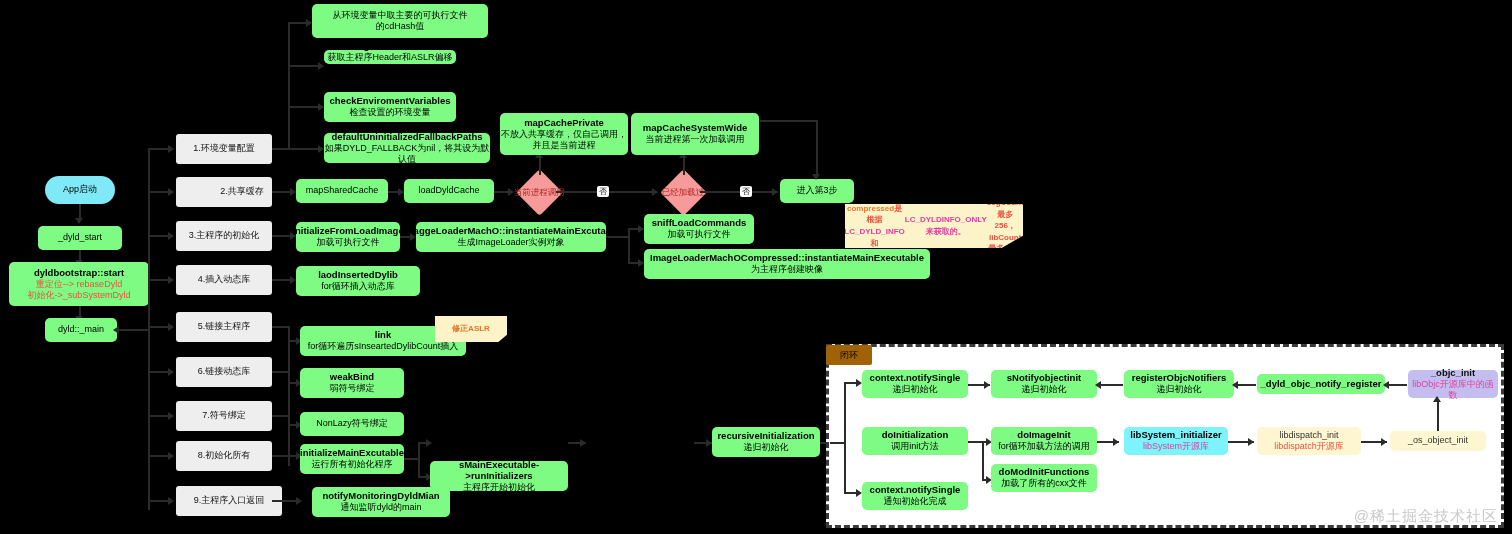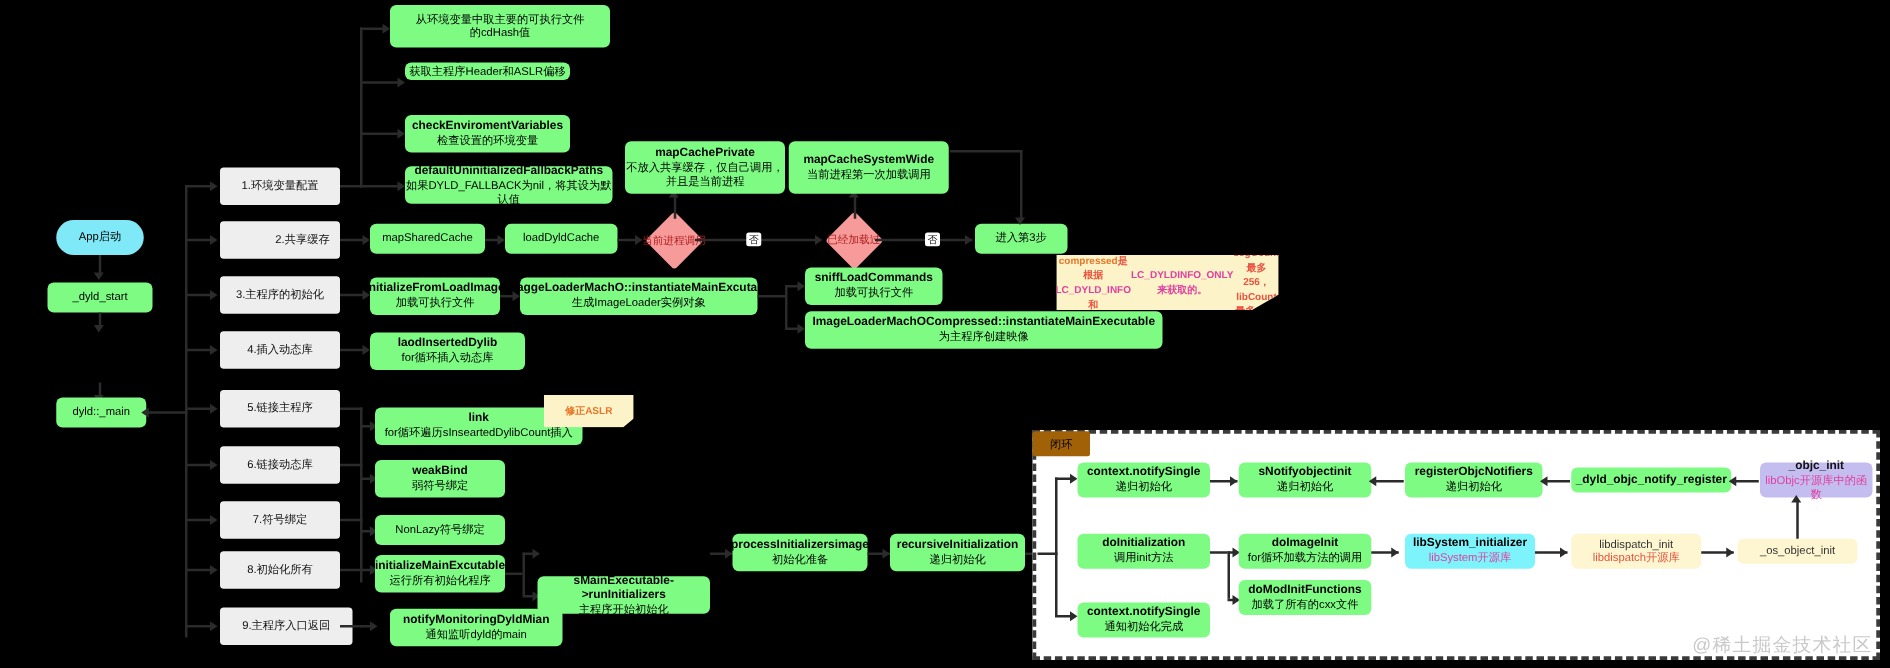--- a/index.html
+++ b/index.html
@@ -60,20 +60,25 @@
   </div>
   <div class="vline" style="left:79px;top:204px;height:16px;"></div>
   <div class="arrow ad" style="left:75px;top:218px;"></div>
 
   <div class="node green" style="left:38px;top:226px;width:84px;height:24px;">
     <div class="t2">_dyld_start</div>
   </div>
   <div class="vline" style="left:79px;top:250px;height:12px;"></div>
   <div class="arrow ad" style="left:75px;top:260px;"></div>
 
+  <div class="node green" style="left:9px;top:262px;width:140px;height:44px;">
+    <div class="t1">dyldbootstrap::start</div>
+    <div class="t2 red">重定位--&gt; rebaseDyld</div>
+    <div class="t2 red">初始化-&gt;_subSystemDyld</div>
+  </div>
   <div class="vline" style="left:79px;top:306px;height:12px;"></div>
   <div class="arrow ad" style="left:75px;top:316px;"></div>
 
   <div class="node green" style="left:45px;top:318px;width:72px;height:24px;">
     <div class="t2">dyld::_main</div>
   </div>
 
   <div class="hline" style="left:117px;top:329px;width:33px;"></div>
   <div class="arrow al" style="left:113px;top:326px;"></div>
   <div class="vline" style="left:148px;top:148px;height:362px;"></div>
@@ -307,24 +312,20 @@
   <div class="hline" style="left:418px;top:476px;width:12px;"></div>
   <div class="arrow ar" style="left:426px;top:473px;"></div>
 
   <div class="node green" style="left:430px;top:461px;width:138px;height:30px;">
     <div class="t1">sMainExecutable-&gt;runInitializers</div>
     <div class="t2">主程序开始初始化</div>
   </div>
 
   <div class="hline" style="left:568px;top:442px;width:18px;"></div>
   <div class="arrow ar" style="left:580px;top:439px;"></div>
-  <div class="node green" style="left:586px;top:427px;width:108px;height:30px;">
-    <div class="t1">processInitializersimage</div>
-    <div class="t2">初始化准备</div>
-  </div>
 
   <div class="hline" style="left:694px;top:442px;width:18px;"></div>
   <div class="arrow ar" style="left:706px;top:439px;"></div>
   <div class="node green" style="left:712px;top:427px;width:108px;height:30px;">
     <div class="t1">recursiveInitialization</div>
     <div class="t2">递归初始化</div>
   </div>
   <div class="hline" style="left:820px;top:442px;width:10px;"></div>
 
   <div class="hline" style="left:288px;top:500px;width:12px;"></div>

